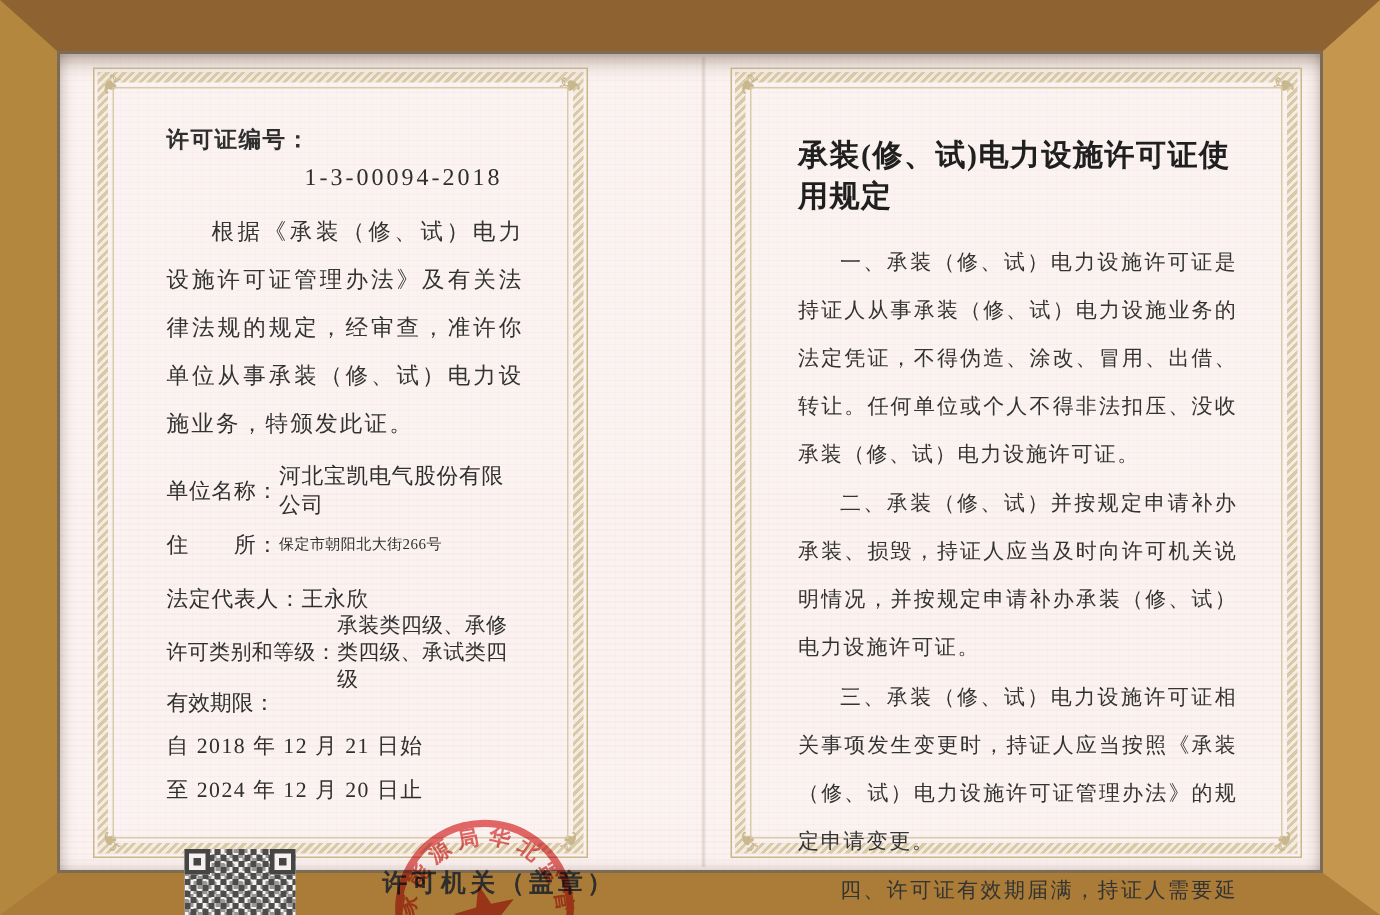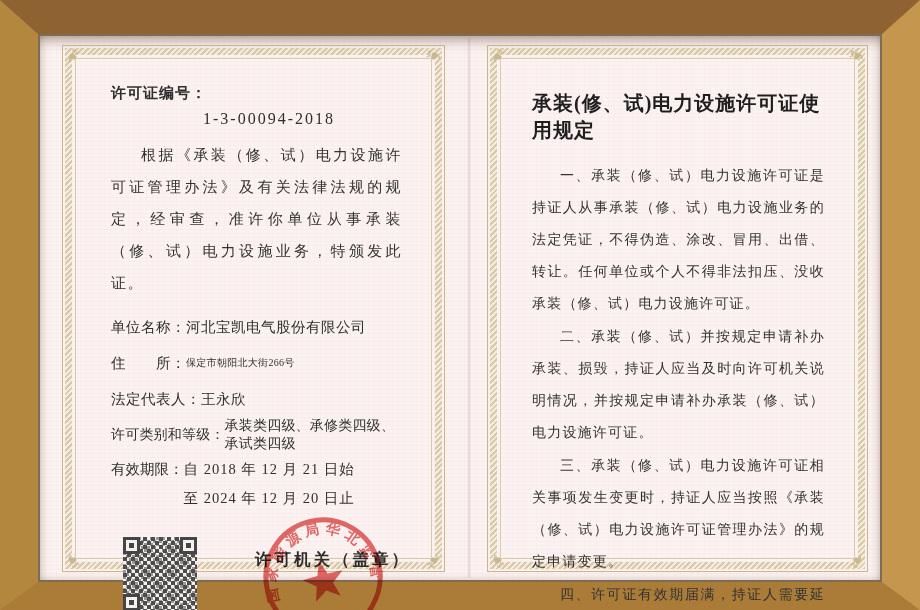--- a/index.html
+++ b/index.html
@@ -39,21 +39,21 @@
       inset 0 12px 14px -8px rgba(70,45,25,.55),
       inset 0 -7px 10px -7px rgba(70,45,25,.35),
       inset 9px 0 12px -9px rgba(70,45,25,.40),
       inset -9px 0 12px -9px rgba(70,45,25,.40);
   }
   .fold{position:absolute;top:4px;bottom:4px;left:429px;width:4px;
     background:linear-gradient(90deg, rgba(150,110,90,0), rgba(150,110,90,.22), rgba(150,110,90,0));}
 
   
   .panel{position:absolute;top:11px;height:527px;border:1px solid #c9b689;}
-  .panel.left{left:24px;width:383px;}
+  .panel.left{left:24px;width:330px;}
   .panel.right{left:449px;width:381px;}
   .panel::before{content:"";position:absolute;inset:2px;pointer-events:none;
     border:7px solid transparent;
     border-image:repeating-linear-gradient(135deg,#d9caa6 0 2px, rgba(217,202,166,.18) 2px 4px) 7;}
   .panel-inner{position:absolute;inset:12px;border:1px solid #d8cba9;pointer-events:none;}
   .corner{position:absolute;font-size:20px;color:#c9b88f;line-height:1;pointer-events:none;}
   .corner.tl{left:2px;top:0;transform:rotate(115deg);}
   .corner.tr{right:2px;top:0;transform:rotate(205deg) scaleX(-1);}
   .corner.bl{left:2px;bottom:0;transform:rotate(65deg) scaleX(-1);}
   .corner.br{right:2px;bottom:0;transform:rotate(-65deg);}
@@ -63,21 +63,21 @@
   .lp-content{position:absolute;inset:14px;padding:24px 28px 0 34px;}
   .license-label{font-size:15px;font-weight:bold;letter-spacing:1px;color:#2e2e2e;}
   .license-no{font-size:16px;letter-spacing:2px;margin-top:7px;margin-left:92px;color:#2e2e2e;}
   .intro{font-size:15px;line-height:32px;margin-top:11px;text-indent:2em;text-align:justify;letter-spacing:1.5px;color:#333;}
   .fields{margin-top:10px;}
   .field{display:flex;align-items:center;height:36px;}
   .flabel{font-size:14.5px;letter-spacing:.5px;white-space:pre;color:#2f2f2f;}
   .fvalue{font-size:14.5px;letter-spacing:.5px;color:#2f2f2f;}
   .field.addr .fvalue{font-size:10px;letter-spacing:.3px;}
   .field.grade .flabel,.field.grade .fvalue{font-size:14px;letter-spacing:.2px;}
-  .validity{display:flex;margin-top:2px;font-size:14.5px;line-height:29px;color:#2f2f2f;}
+  .validity{display:flex;margin-top:2px;font-size:14.5px;line-height:29px;color:#2f2f2f;flex-direction:column;}
   .validity .vlines span{display:block;letter-spacing:1px;}
 
   .bottom-row{position:relative;margin-top:14px;height:140px;}
   .qr-block{position:absolute;left:8px;top:10px;width:96px;}
   .qr{position:relative;width:74px;height:74px;margin-left:4px;background-color:#f6f1ef;
     background-image:
       repeating-conic-gradient(#4c4c4c 0% 25%, transparent 0% 50%),
       repeating-conic-gradient(rgba(76,76,76,.55) 0% 25%, transparent 0% 50%);
     background-size:8px 8px, 6px 6px;}
   .finder{position:absolute;width:17px;height:17px;border:3px solid #454545;background:#f6f1ef;}

